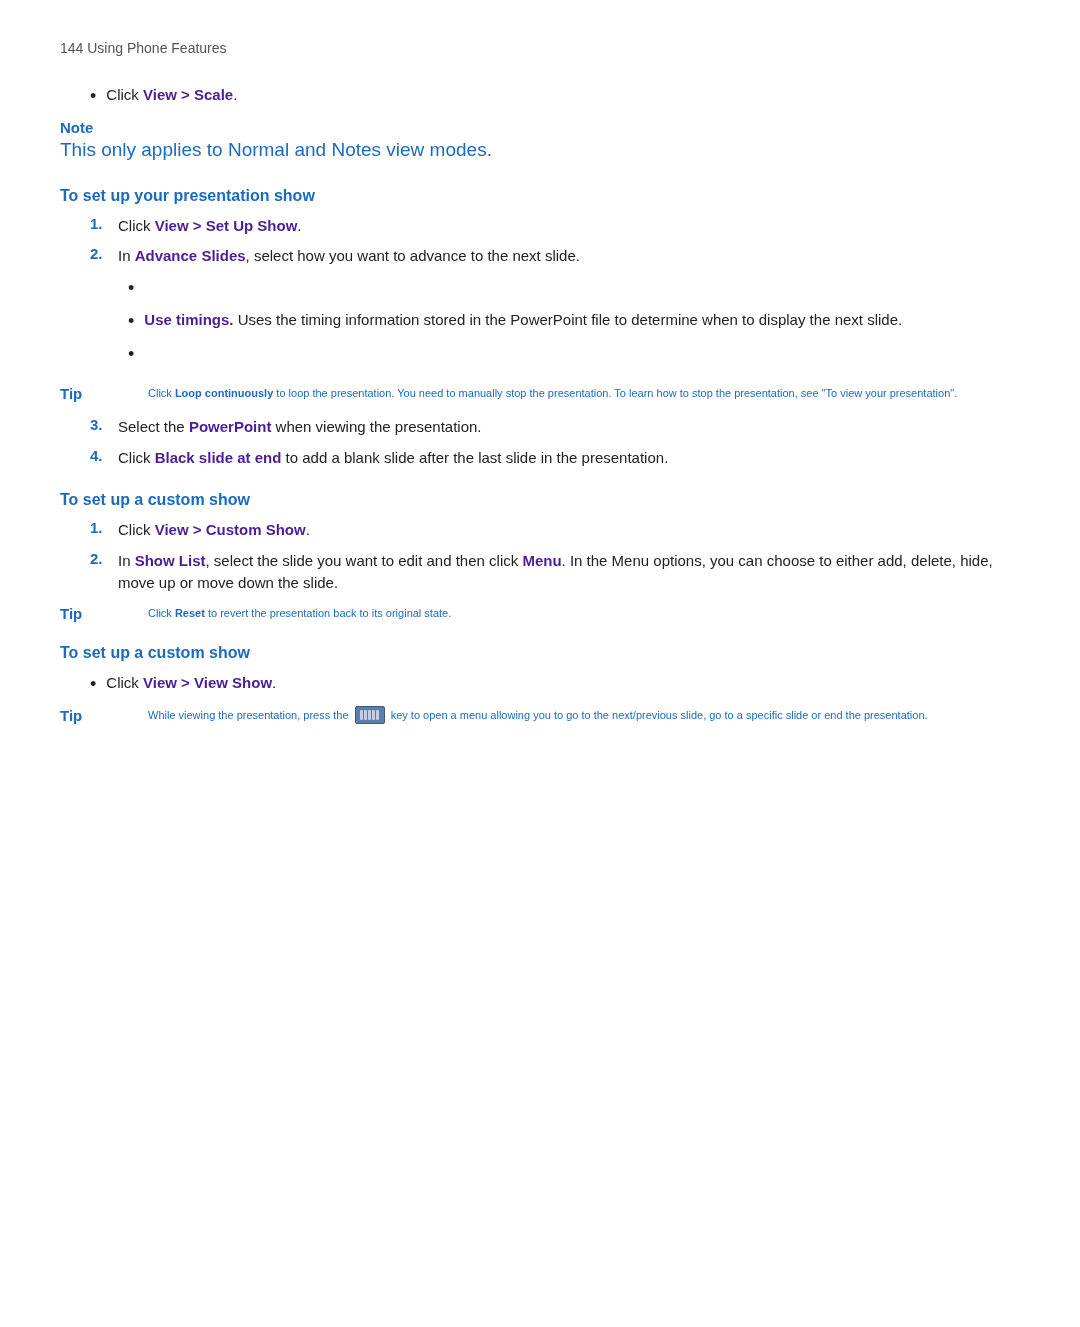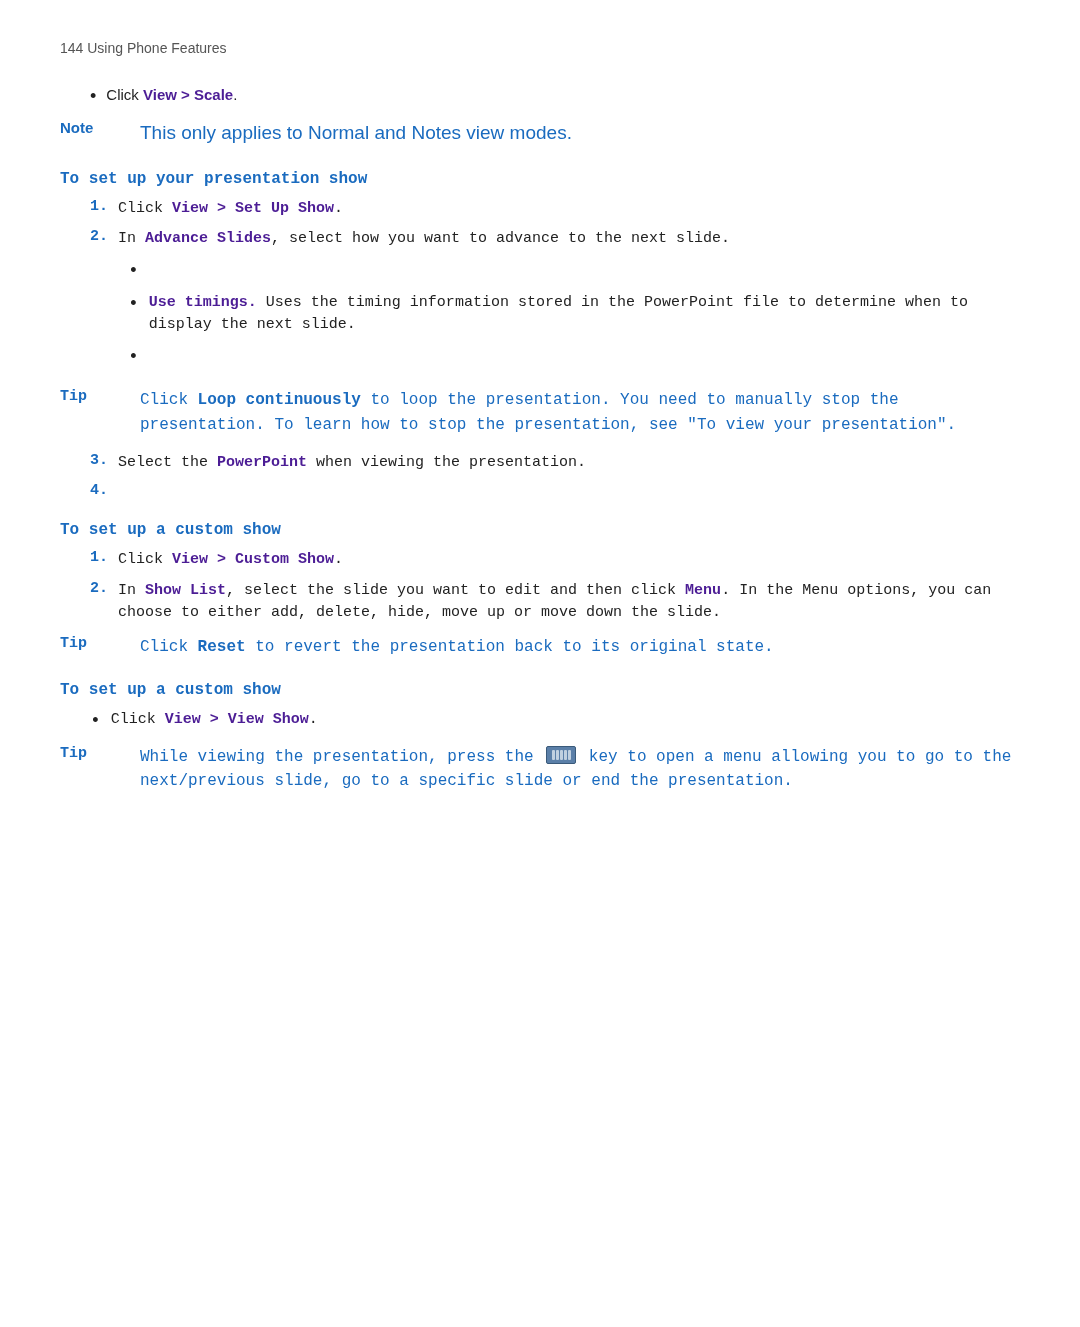--- a/index.html
+++ b/index.html
@@ -99,21 +99,21 @@
     }
 
     .sub-bullet-text {
       font-size: 15px;
       line-height: 1.5;
       color: #222;
     }
 
     .note-row {
       display: flex;
-      flex-direction: row;
+      flex-direction: column;
       margin-bottom: 9px;
       margin-top: 10px;
     }
 
     .note-label {
       color: #1a6bbf;
       font-weight: bold;
       font-size: 15px;
       min-width: 80px;
       flex-shrink: 0;
@@ -124,33 +124,34 @@
       font-size: 19px;
       line-height: 1.5;
     }
 
     .tip-row {
       display: flex;
       flex-direction: row;
       margin-top: 10px;
       margin-bottom: 14px;
       padding-left: 0px;
+      gap: 8px;
     }
 
     .tip-label {
       color: #1a6bbf;
       font-weight: bold;
       font-size: 15px;
       min-width: 80px;
       flex-shrink: 0;
     }
 
     .tip-text {
       color: #1a6bbf;
-      font-size: 16px;
+      font-size: 11px;
       line-height: 1.55;
     }
 
     .inline-bold {
       font-weight: bold;
       color: #4c1d95;
     }
 
     .key-icon {
       display: inline-block;
@@ -175,21 +176,20 @@
 
     .key-line {
       width: 3px;
       height: 10px;
       background: #c0d0e0;
       border-radius: 1px;
     }
 
     .section-gap {
       margin-top: 10px;
-      font-family: Liberation Mono, monospace;
     }
 
   </style>
 </head>
 <body>
 
 <div class="page-header">144  Using Phone Features</div>
 
 <div>
 
@@ -257,20 +257,23 @@
 
     <div class="numbered-item">
       <span class="numbered-label">3.</span>
       <span class="numbered-text">
         Select the <span class="inline-bold">PowerPoint</span> when viewing the presentation.
       </span>
     </div>
 
     <div class="numbered-item">
       <span class="numbered-label">4.</span>
+      <span class="numbered-text">
+        Click <span class="inline-bold">Black slide at end</span> to add a blank slide after the last slide in the presentation.
+      </span>
     </div>
 
   </div>
 </div>
 
 <div class="section-gap">
   <div class="section-heading">To set up a custom show</div>
 
   <div class="numbered-list">
 

